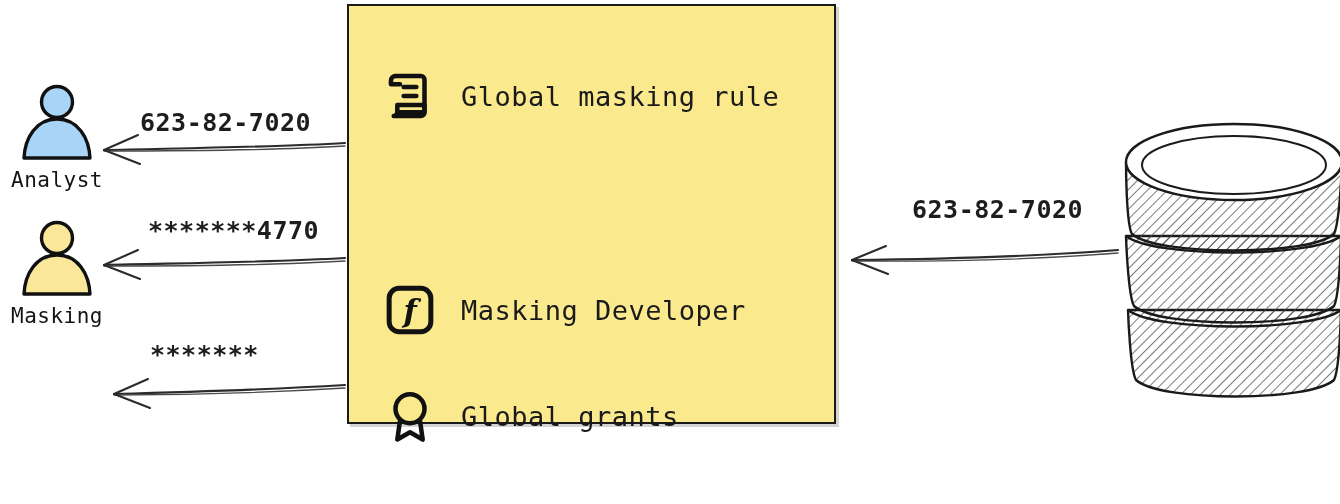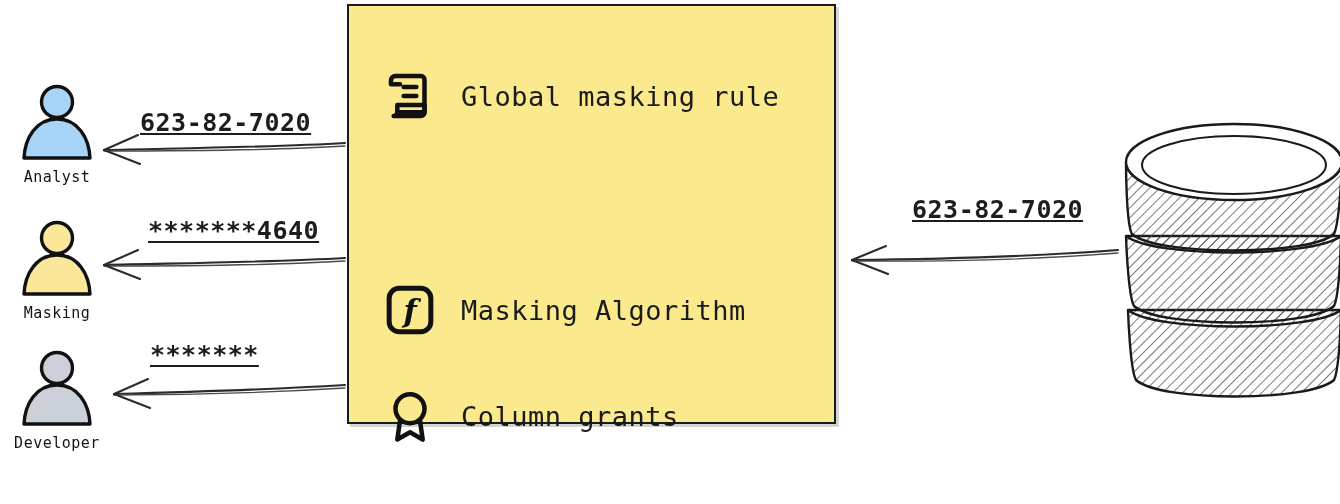--- a/index.html
+++ b/index.html
@@ -28,37 +28,36 @@
     text-align: center;
   }
   .actor-glyph {
     width: 90px;
     height: 88px;
     margin: 0 auto;
     display: block;
   }
   .actor-label {
     font-family: "DejaVu Sans Mono", "Liberation Mono", monospace;
-    font-size: 15px;
+    font-size: 21px;
     color: #141414;
     letter-spacing: 0.5px;
     margin-top: -2px;
     white-space: nowrap;
   }
 
   
   .flow-label {
     position: absolute;
     font-family: "DejaVu Sans Mono", "Liberation Mono", monospace;
     font-size: 25px;
     font-weight: 700;
     color: #1d1d1d;
     letter-spacing: 0.5px;
     white-space: nowrap;
-    text-decoration: underline;
   }
 
   
   #panel {
     position: absolute;
     left: 347px;
     top: 4px;
     width: 489px;
     height: 420px;
     background: #fbe98e;
@@ -146,29 +145,22 @@
   </div>
   <div class="flow-label" style="left:140px; top:108px;">623-82-7020</div>
 
   <div class="actor" style="left:2px; top:218px;">
     <svg class="actor-glyph" viewBox="0 0 90 88" xmlns="http://www.w3.org/2000/svg">
       <circle cx="45" cy="20" r="15.5" fill="#fbe79a" stroke="#111" stroke-width="3.4"></circle>
       <path d="M45 37 C 24 37, 13 56, 12 76 L 78 76 C 77 56, 66 37, 45 37 Z" fill="#fbe79a" stroke="#111" stroke-width="3.4" stroke-linejoin="round"></path>
     </svg>
     <div class="actor-label">Masking</div>
   </div>
-  <div class="flow-label" style="left:148px; top:216px;">*******4640</div>
-
-  <div class="actor" style="left:2px; top:348px;">
-    <svg class="actor-glyph" viewBox="0 0 90 88" xmlns="http://www.w3.org/2000/svg">
-      <circle cx="45" cy="20" r="15.5" fill="#ccd1d9" stroke="#111" stroke-width="3.4"></circle>
-      <path d="M45 37 C 24 37, 13 56, 12 76 L 78 76 C 77 56, 66 37, 45 37 Z" fill="#ccd1d9" stroke="#111" stroke-width="3.4" stroke-linejoin="round"></path>
-    </svg>
-    <div class="actor-label">Developer</div>
-  </div>
+  <div class="flow-label" style="left:148px; top:216px;">*******4770</div>
+
   <div class="flow-label" style="left:150px; top:340px;">*******</div>
 
   <div id="panel">
 
     <div class="panel-row" style="top:58px;">
       <svg class="panel-icon" viewBox="0 0 64 64" xmlns="http://www.w3.org/2000/svg" fill="none" stroke="#111" stroke-width="5" stroke-linecap="round" stroke-linejoin="round">
         <path d="M16 10 h28 a4 4 0 0 1 4 4 v36 h-30"></path>
         <path d="M16 10 a5 5 0 0 0 -5 5 v4 h10"></path>
         <path d="M18 50 v-8 h30 v8 a4 4 0 0 1 -4 4 h-30 a4 4 0 0 0 4 -4 z"></path>
         <path d="M25 22 h14"></path>
@@ -176,29 +168,29 @@
       </svg>
       <span class="panel-text">Global masking rule</span>
     </div>
 
 
     <div class="panel-row" style="top:272px;">
       <svg class="panel-icon" viewBox="0 0 64 64" xmlns="http://www.w3.org/2000/svg">
         <rect x="9" y="8" width="46" height="48" rx="11" ry="11" fill="none" stroke="#111" stroke-width="5.5"></rect>
         <text x="32" y="45" text-anchor="middle" font-family="DejaVu Serif, Liberation Serif, serif" font-size="34" font-style="italic" font-weight="700" fill="#111">f</text>
       </svg>
-      <span class="panel-text">Masking Algorithm</span>
+      <span class="panel-text">Masking Developer</span>
     </div>
 
     <div class="panel-row" style="top:378px;">
       <svg class="panel-icon" viewBox="0 0 64 64" xmlns="http://www.w3.org/2000/svg" fill="none" stroke="#111" stroke-width="5" stroke-linecap="round" stroke-linejoin="round">
         <circle cx="32" cy="24" r="16"></circle>
         <path d="M21 37 L 18 58 L 32 50 L 46 58 L 43 37"></path>
       </svg>
-      <span class="panel-text">Column grants</span>
+      <span class="panel-text">Global grants</span>
     </div>
 
   </div>
 
   <div class="flow-label" style="left:912px; top:195px;">623-82-7020</div>
 
   <svg id="database" viewBox="0 0 228 290" xmlns="http://www.w3.org/2000/svg">
     <defs>
       <pattern id="hatch" width="7" height="7" patternTransform="rotate(45)" patternUnits="userSpaceOnUse">
         <line x1="0" y1="0" x2="0" y2="7" stroke="#4d4d4d" stroke-width="1.5"></line>

